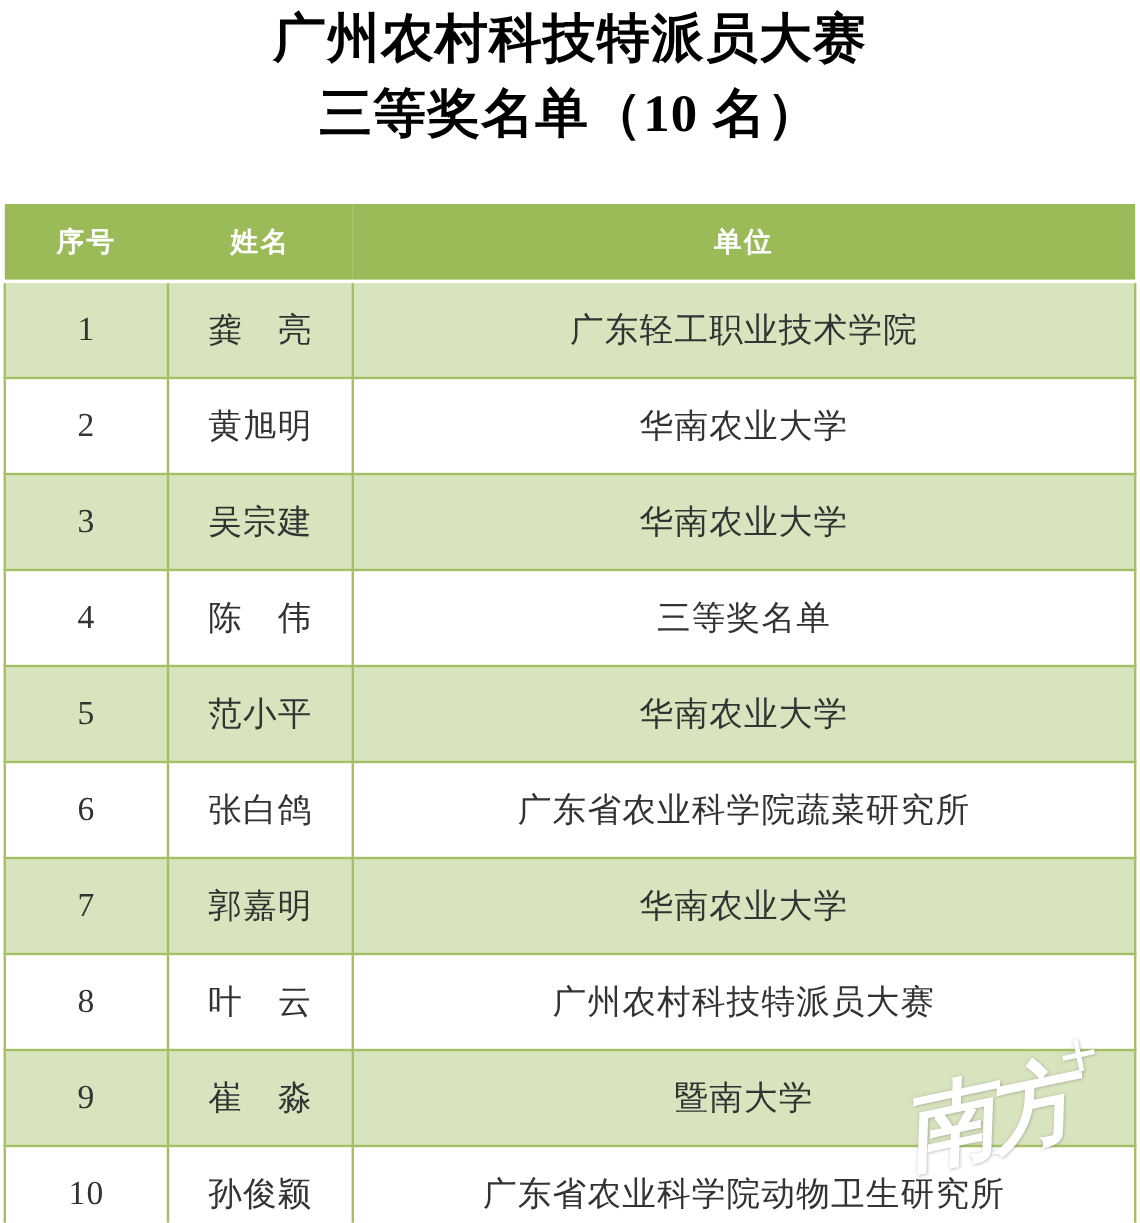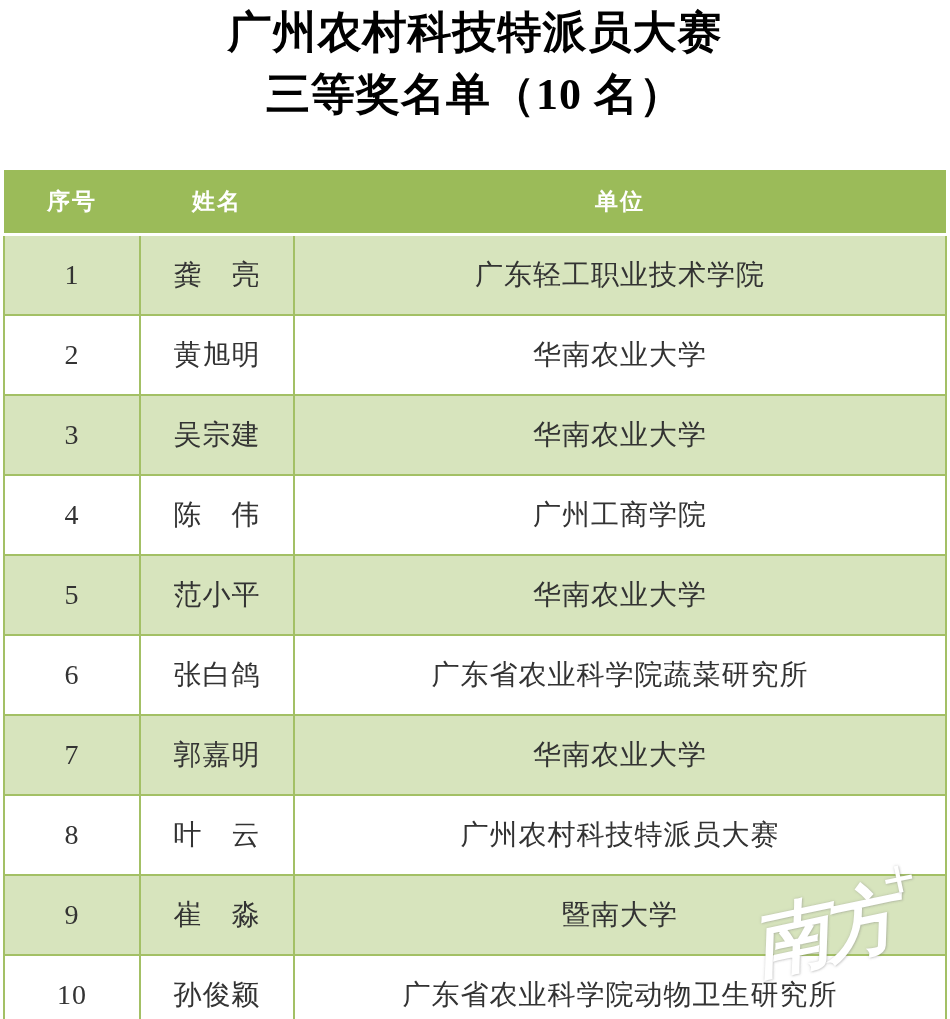--- a/index.html
+++ b/index.html
@@ -118,21 +118,21 @@
       <td>华南农业大学</td>
     </tr>
     <tr>
       <td>3</td>
       <td>吴宗建</td>
       <td>华南农业大学</td>
     </tr>
     <tr>
       <td>4</td>
       <td>陈　伟</td>
-      <td>广州工商学院</td>
+      <td>三等奖名单</td>
     </tr>
     <tr>
       <td>5</td>
       <td>范小平</td>
       <td>华南农业大学</td>
     </tr>
     <tr>
       <td>6</td>
       <td>张白鸽</td>
       <td>广东省农业科学院蔬菜研究所</td>

